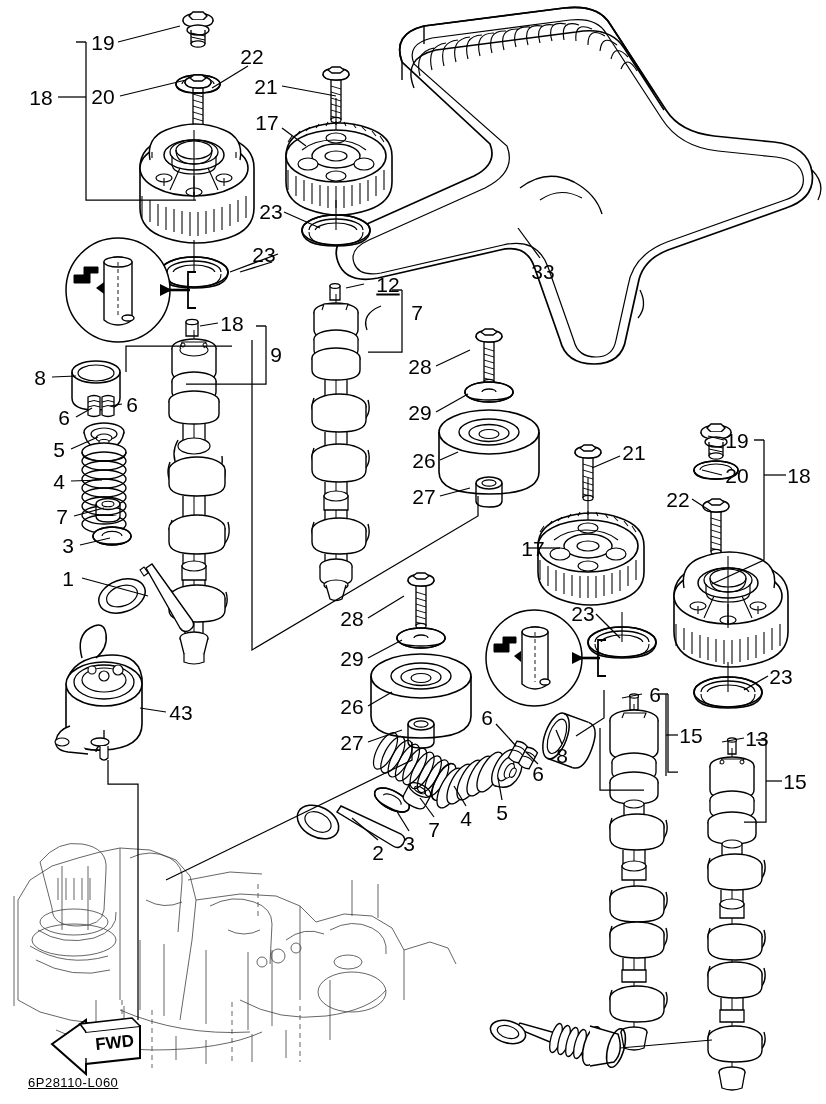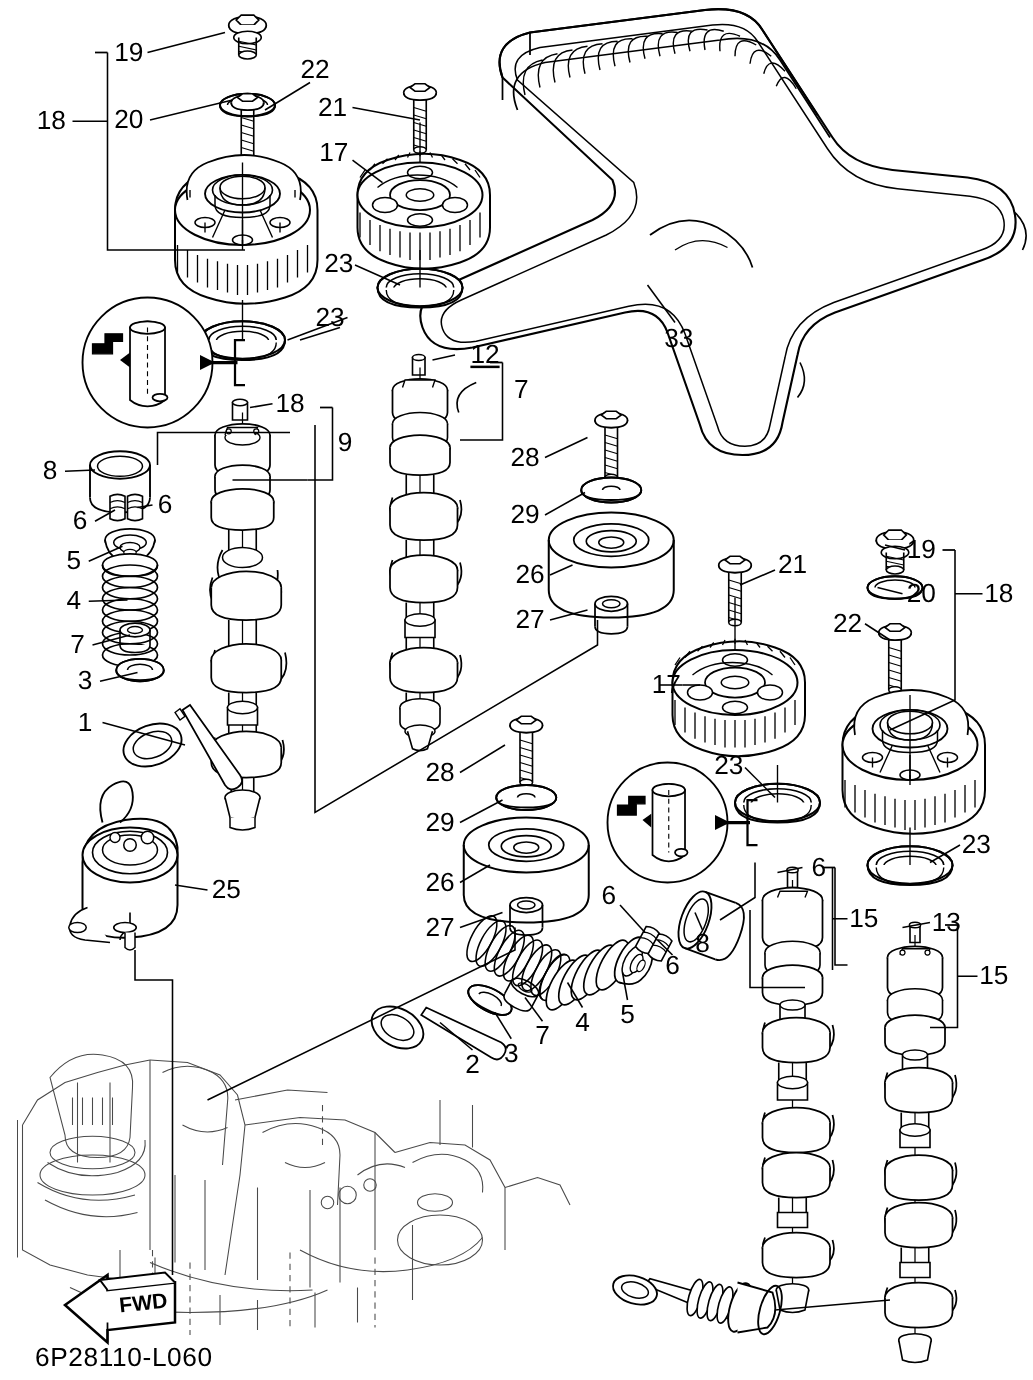--- a/index.html
+++ b/index.html
@@ -1,21 +1,21 @@
 <!DOCTYPE html>
 <html><head>
 <meta charset="utf-8">
 <style>
   html,body{margin:0;padding:0;background:#ffffff;}
   body{font-family:"Liberation Sans",sans-serif;}
   #sheet{position:relative;width:826px;height:1104px;background:#fff;overflow:hidden;}
   #art{position:absolute;left:0;top:0;width:826px;height:1104px;}
   .lbl{position:absolute;font-family:"Liberation Sans",sans-serif;font-size:21px;color:#000;
        line-height:1;white-space:nowrap;transform:translate(-50%,-50%);letter-spacing:0px;}
-  .partno{position:absolute;left:28px;top:1075px;font-size:21px;color:#000;letter-spacing:.5px;}
+  .partno{position:absolute;left:28px;top:1075px;font-size:13px;color:#000;letter-spacing:.5px;text-decoration:underline;}
   .fwdtxt{font-size:17px;font-weight:bold;}
 </style>
 </head>
 <body>
 
 <div id="sheet">
 
   <svg id="art" viewBox="0 0 826 1104">
     <defs>
       <g id="hexbolt">
@@ -756,21 +756,21 @@
   <div class="lbl" style="left:737px; top:475px;">20</div>
   <div class="lbl" style="left:266px; top:86px;">21</div>
   <div class="lbl" style="left:634px; top:452px;">21</div>
   <div class="lbl" style="left:252px; top:56px;">22</div>
   <div class="lbl" style="left:678px; top:499px;">22</div>
   <div class="lbl" style="left:264px; top:254px;">23</div>
   <div class="lbl" style="left:271px; top:211px;">23</div>
   <div class="lbl" style="left:583px; top:613px;">23</div>
   <div class="lbl" style="left:781px; top:676px;">23</div>
   <div class="lbl" style="left:543px; top:271px;">33</div>
-  <div class="lbl" style="left:181px; top:712px;">25</div>
+  <div class="lbl" style="left:181px; top:712px;">43</div>
   <div class="lbl" style="left:424px; top:460px;">26</div>
   <div class="lbl" style="left:352px; top:706px;">26</div>
   <div class="lbl" style="left:424px; top:496px;">27</div>
   <div class="lbl" style="left:352px; top:742px;">27</div>
   <div class="lbl" style="left:420px; top:366px;">28</div>
   <div class="lbl" style="left:352px; top:618px;">28</div>
   <div class="lbl" style="left:420px; top:412px;">29</div>
   <div class="lbl" style="left:352px; top:658px;">29</div>
 
   <div class="partno">6P28110-L060</div>

